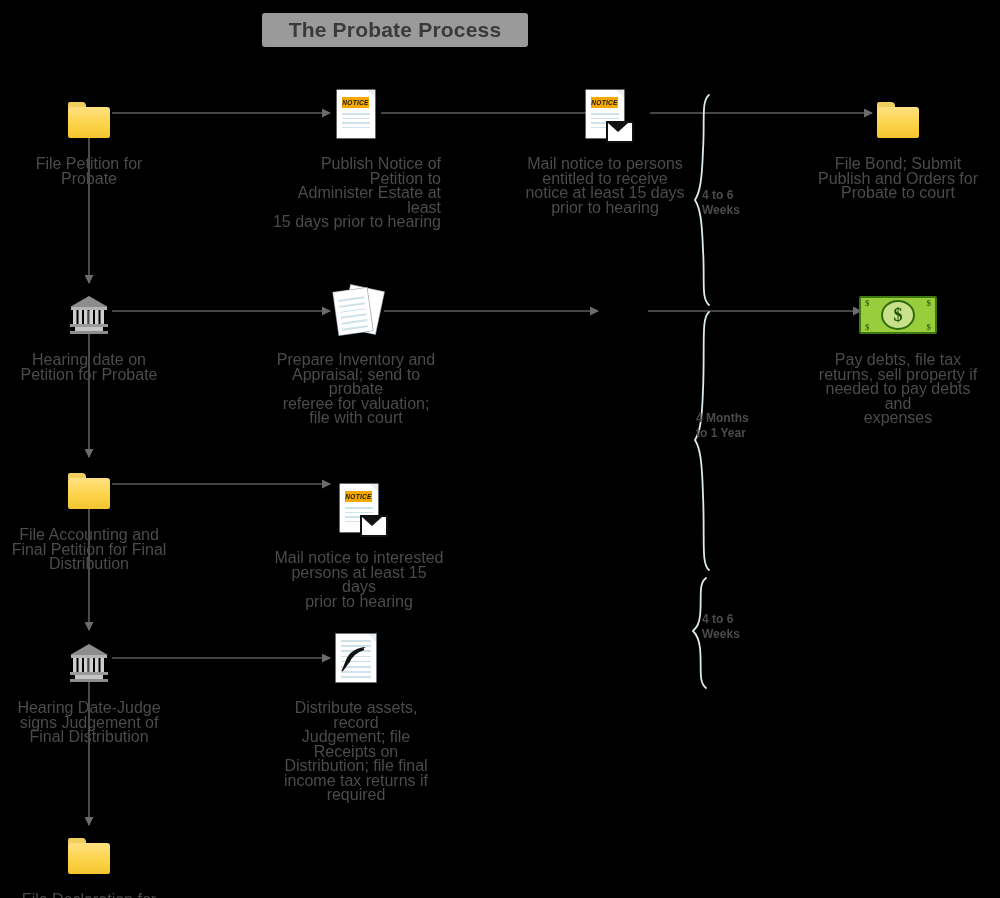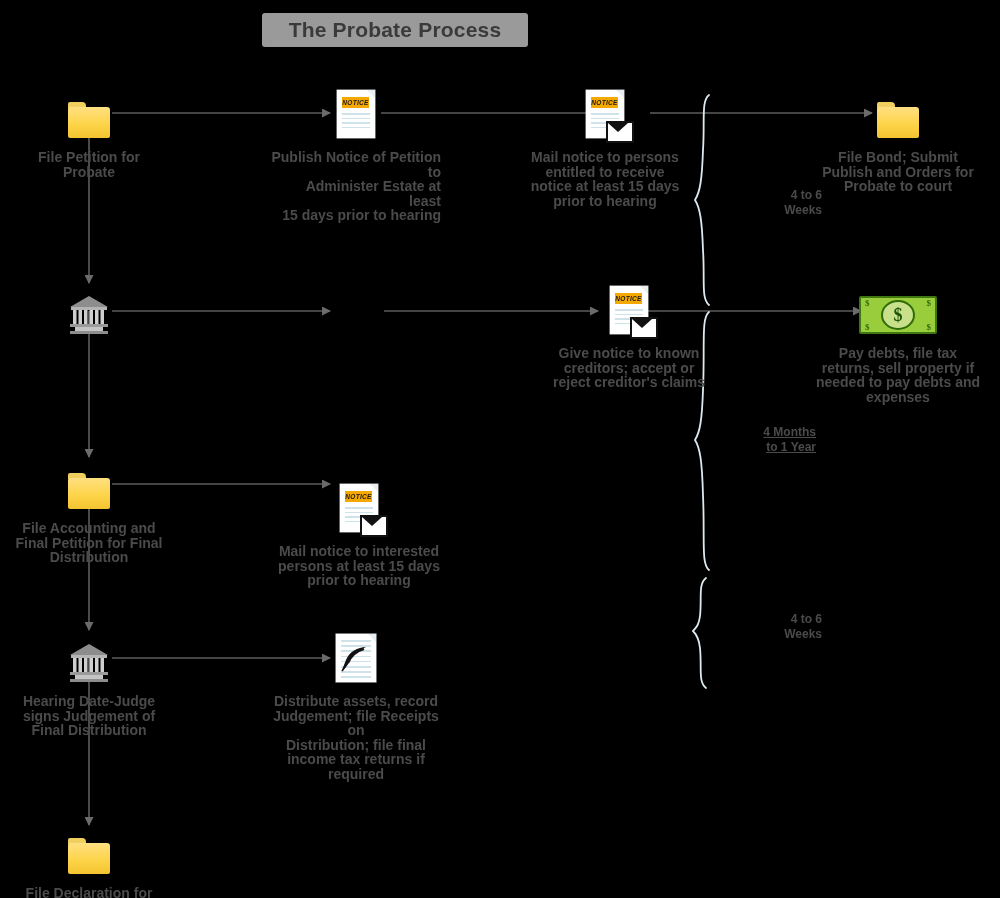--- a/index.html
+++ b/index.html
@@ -55,32 +55,32 @@
     text-align: center;
   }
   .node .icon-slot {
     height: 50px;
     display: flex;
     align-items: flex-end;
     justify-content: center;
     position: relative;
   }
   .node .caption {
-    margin-top: 12px;
-    font-size: 14px;
+    margin-top: 19px;
+    font-size: 16px;
     line-height: 14.5px;
     color: #4b4b4b;
-    font-weight: bold;
+    font-weight: normal;
     white-space: pre-line;
   }
   
   .brace-label {
     position: absolute;
     width: 120px;
-    text-align: right;
+    text-align: left;
     font-size: 12px;
     line-height: 15px;
     color: #4b4b4b;
     font-weight: bold;
     white-space: pre-line;
   }
   
   .folder {
     width: 42px;
     height: 36px;
@@ -328,41 +328,46 @@
         <rect x="10.5" y="16" width="3.5" height="14" fill="#cfcfcf"></rect>
         <rect x="16" y="16" width="3.5" height="14" fill="#cfcfcf"></rect>
         <rect x="21.5" y="16" width="3.5" height="14" fill="#cfcfcf"></rect>
         <rect x="27" y="16" width="3.5" height="14" fill="#cfcfcf"></rect>
         <rect x="32.5" y="16" width="3.5" height="14" fill="#cfcfcf"></rect>
         <rect x="2" y="30" width="38" height="3" fill="#9a9a9a"></rect>
         <rect x="7" y="33" width="28" height="5" fill="#c4c4c4"></rect>
         <rect x="2" y="37" width="38" height="3" fill="#8d8d8d"></rect>
       </svg>
     </div>
-  </div>
-
-
-  <div class="node" style="left:544px; top:284px;">
-    <div class="icon-slot">
-      <div class="doc">
-        <div class="fold"></div>
-        <div class="notice-band">NOTICE</div>
-        <div class="lines">
-            <i></i>
-            <i></i>
-            <i></i>
-            <i></i>
+    <div class="caption">Hearing date on
+Petition for Probate</div>
+  </div>
+
+  <div class="node" style="left:271px; top:284px;">
+    <div class="icon-slot">
+      <div class="stackdocs">
+        <div class="sheet s1"></div>
+        <div class="sheet s2">
+          <div class="pad">
+            <i></i>
+              <i></i>
+              <i></i>
+              <i></i>
+              <i></i>
+              <i></i>
           </div>
-        <div class="envelope"></div>
-      </div>
-    </div>
-    <div class="caption">Give notice to known
-creditors; accept or
-reject creditor's claims</div>
-  </div>
+        </div>
+      </div>
+    </div>
+    <div class="caption">Prepare Inventory and
+Appraisal; send to probate
+referee for valuation;
+file with court</div>
+  </div>
+
 
   <div class="node" style="left:813px; top:284px;">
     <div class="icon-slot">
       <div class="money">
         <span class="corner c1">$</span>
         <span class="corner c2">$</span>
         <span class="corner c3">$</span>
         <span class="corner c4">$</span>
         <div class="inner-oval">$</div>
       </div>
@@ -459,18 +464,18 @@
         <div class="tab"></div>
         <div class="body"></div>
       </div>
     </div>
     <div class="caption">File Declaration for
 Final Discharge</div>
   </div>
 
   <div class="brace-label" style="left:702px; top:188px;">4 to 6
 Weeks</div>
-  <div class="brace-label" style="left:696px; top:425px;text-decoration:underline;">4 Months
+  <div class="brace-label" style="left:696px; top:411px;">4 Months
 to 1 Year</div>
   <div class="brace-label" style="left:702px; top:612px;">4 to 6
 Weeks</div>
 
 </div>
 
 </body></html>

